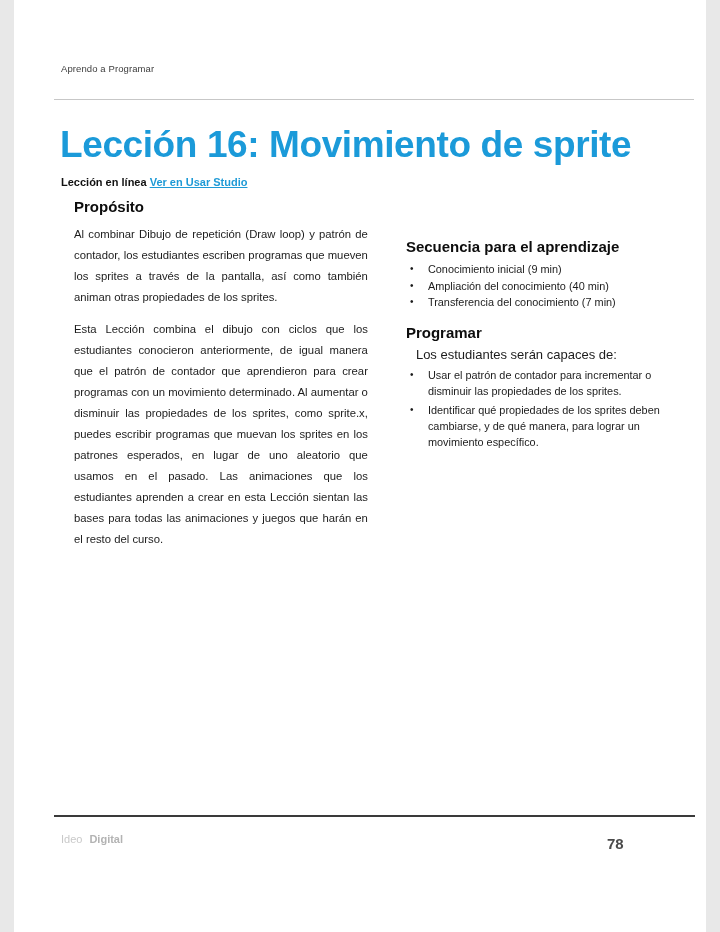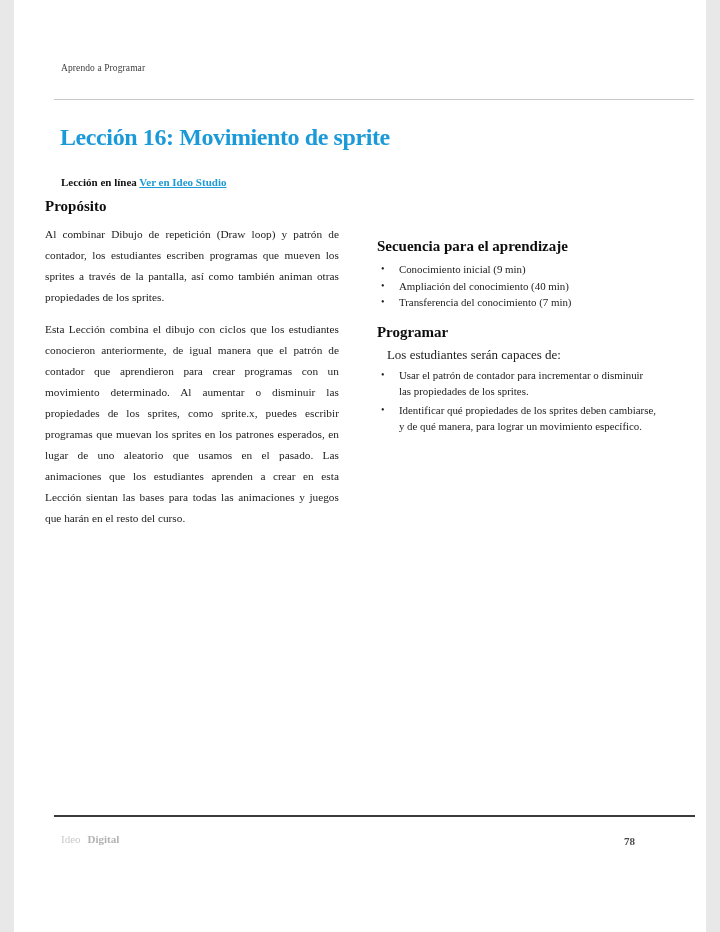--- a/index.html
+++ b/index.html
@@ -2,21 +2,21 @@
 <html><head>
 <meta charset="utf-8">
 <style>
   * { margin: 0; padding: 0; box-sizing: border-box; }
   html, body { background: #e8e8e8; }
   .page {
     position: relative;
     width: 692px;
     height: 932px;
     background: #ffffff;
-    font-family: Liberation Serif, serif;
+    font-family: Liberation Sans, sans-serif;
     color: #1f1f1f;
     overflow: hidden;
     margin: 0 auto;
   }
   .running-header {
     position: absolute;
     left: 47px;
     top: 63px;
     font-size: 9.5px;
     color: #3d3d3d;
@@ -27,42 +27,42 @@
     left: 40px;
     top: 99px;
     width: 640px;
     height: 0;
     border-top: 1.5px solid #c7c7c7;
   }
   .doc-title {
     position: absolute;
     left: 46px;
     top: 124px;
-    font-size: 24px;
+    font-size: 37px;
     font-weight: bold;
     letter-spacing: -0.4px;
     color: #1b9ad9;
   }
   .lesson-line {
     position: absolute;
     left: 47px;
     top: 176px;
     font-size: 11px;
     font-weight: bold;
     color: #111111;
   }
   .lesson-link {
     color: #1e9ad6;
     text-decoration: underline;
     font-weight: bold;
     cursor: pointer;
   }
   .columns {
     position: absolute;
-    left: 31px;
+    left: 60px;
     top: 198px;
     width: 612px;
     display: flex;
     gap: 38px;
   }
   .col-left  { width: 298px; }
   .col-right { width: 284px; margin-top: 40px; }
   .section-heading {
     font-size: 15px;
     font-weight: bold;
@@ -109,42 +109,42 @@
   .footer-brand {
     position: absolute;
     left: 47px;
     top: 833px;
     font-size: 11px;
     color: #c9c9c9;
   }
   .footer-brand .brand-bold { color: #b3b3b3; font-weight: bold; margin-left: 7px; }
   .page-number {
     position: absolute;
-    left: 610px;
+    left: 593px;
     top: 835px;
-    font-size: 11px;
+    font-size: 15px;
     font-weight: bold;
     color: #4a4a4a;
   }
 </style>
 </head>
 <body>
 
 <div class="page">
 
   <div class="running-header">Aprendo a Programar</div>
 
   <div class="header-rule"></div>
 
   <h1 class="doc-title">Lección 16: Movimiento de sprite</h1>
 
   <div class="lesson-line">
     <span>Lección en línea</span>
     <span> </span>
-    <a class="lesson-link">Ver en Ideo Studio</a>
+    <a class="lesson-link">Ver en Usar Studio</a>
   </div>
 
   <div class="columns">
 
     <div class="col-left">
       <h2 class="section-heading">Propósito</h2>
       <p class="body-par">Al combinar Dibujo de repetición (Draw loop) y patrón de contador, los estudiantes escriben programas que mueven los sprites a través de la pantalla, así como también animan otras propiedades de los sprites.</p>
       <p class="body-par">Esta Lección combina el dibujo con ciclos que los estudiantes conocieron anteriormente, de igual manera que el patrón de contador que aprendieron para crear programas con un movimiento determinado. Al aumentar o disminuir las propiedades de los sprites, como sprite.x, puedes escribir programas que muevan los sprites en los patrones esperados, en lugar de uno aleatorio que usamos en el pasado. Las animaciones que los estudiantes aprenden a crear en esta Lección sientan las bases para todas las animaciones y juegos que harán en el resto del curso.</p>
     </div>
 

